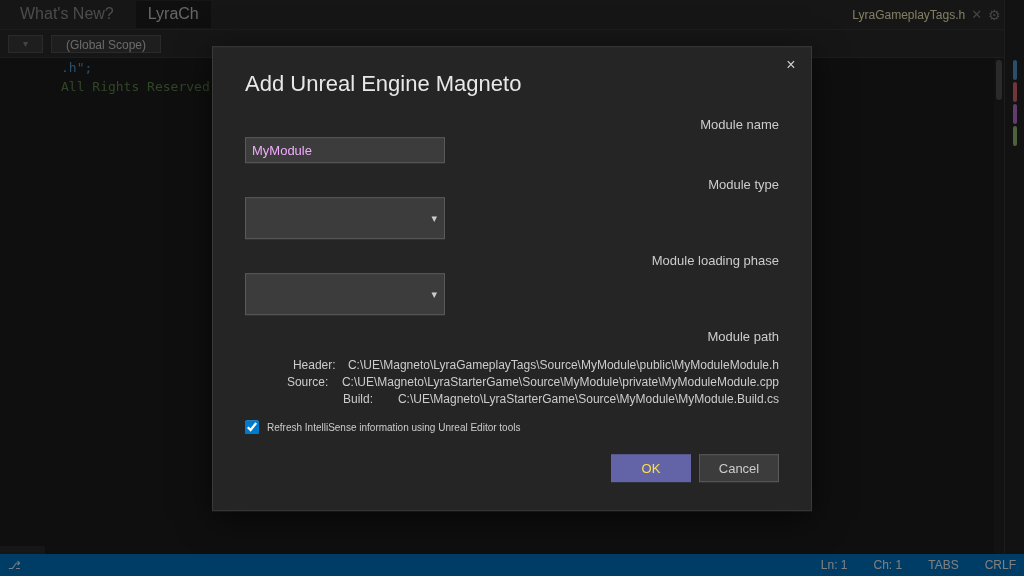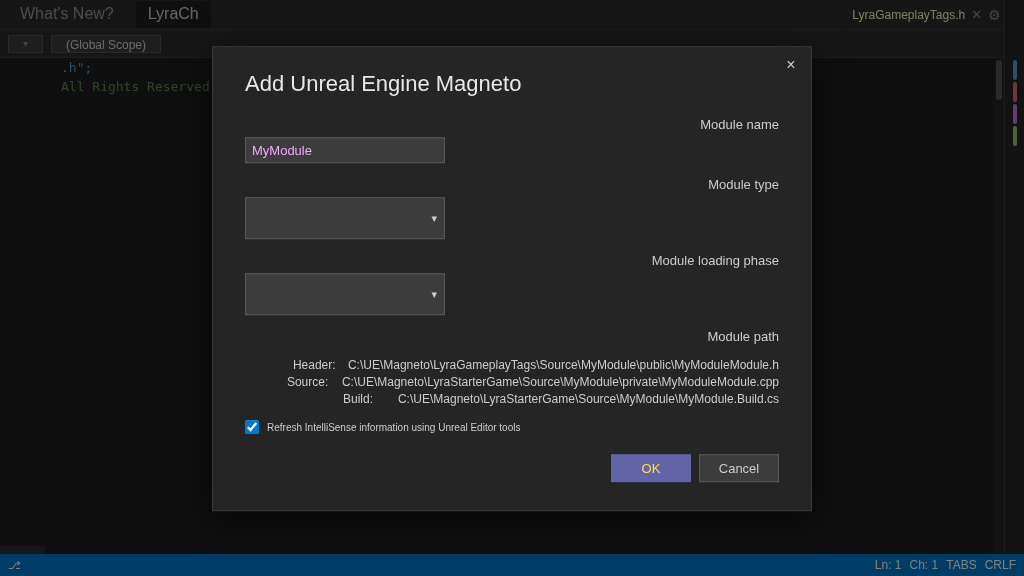--- a/index.html
+++ b/index.html
@@ -111,21 +111,21 @@
       padding: 0 8px;
       font-size: 12px;
       color: white;
       gap: 16px;
       z-index: 1;
     }
 
     .status-right {
       margin-left: auto;
       display: flex;
-      gap: 8px;
+      gap: 26px;
       align-items: center;
     }
 
     
     .overlay {
       position: absolute;
       top: 0; left: 0; right: 0; bottom: 0;
       background: rgba(0,0,0,0.5);
       z-index: 10;
     }

